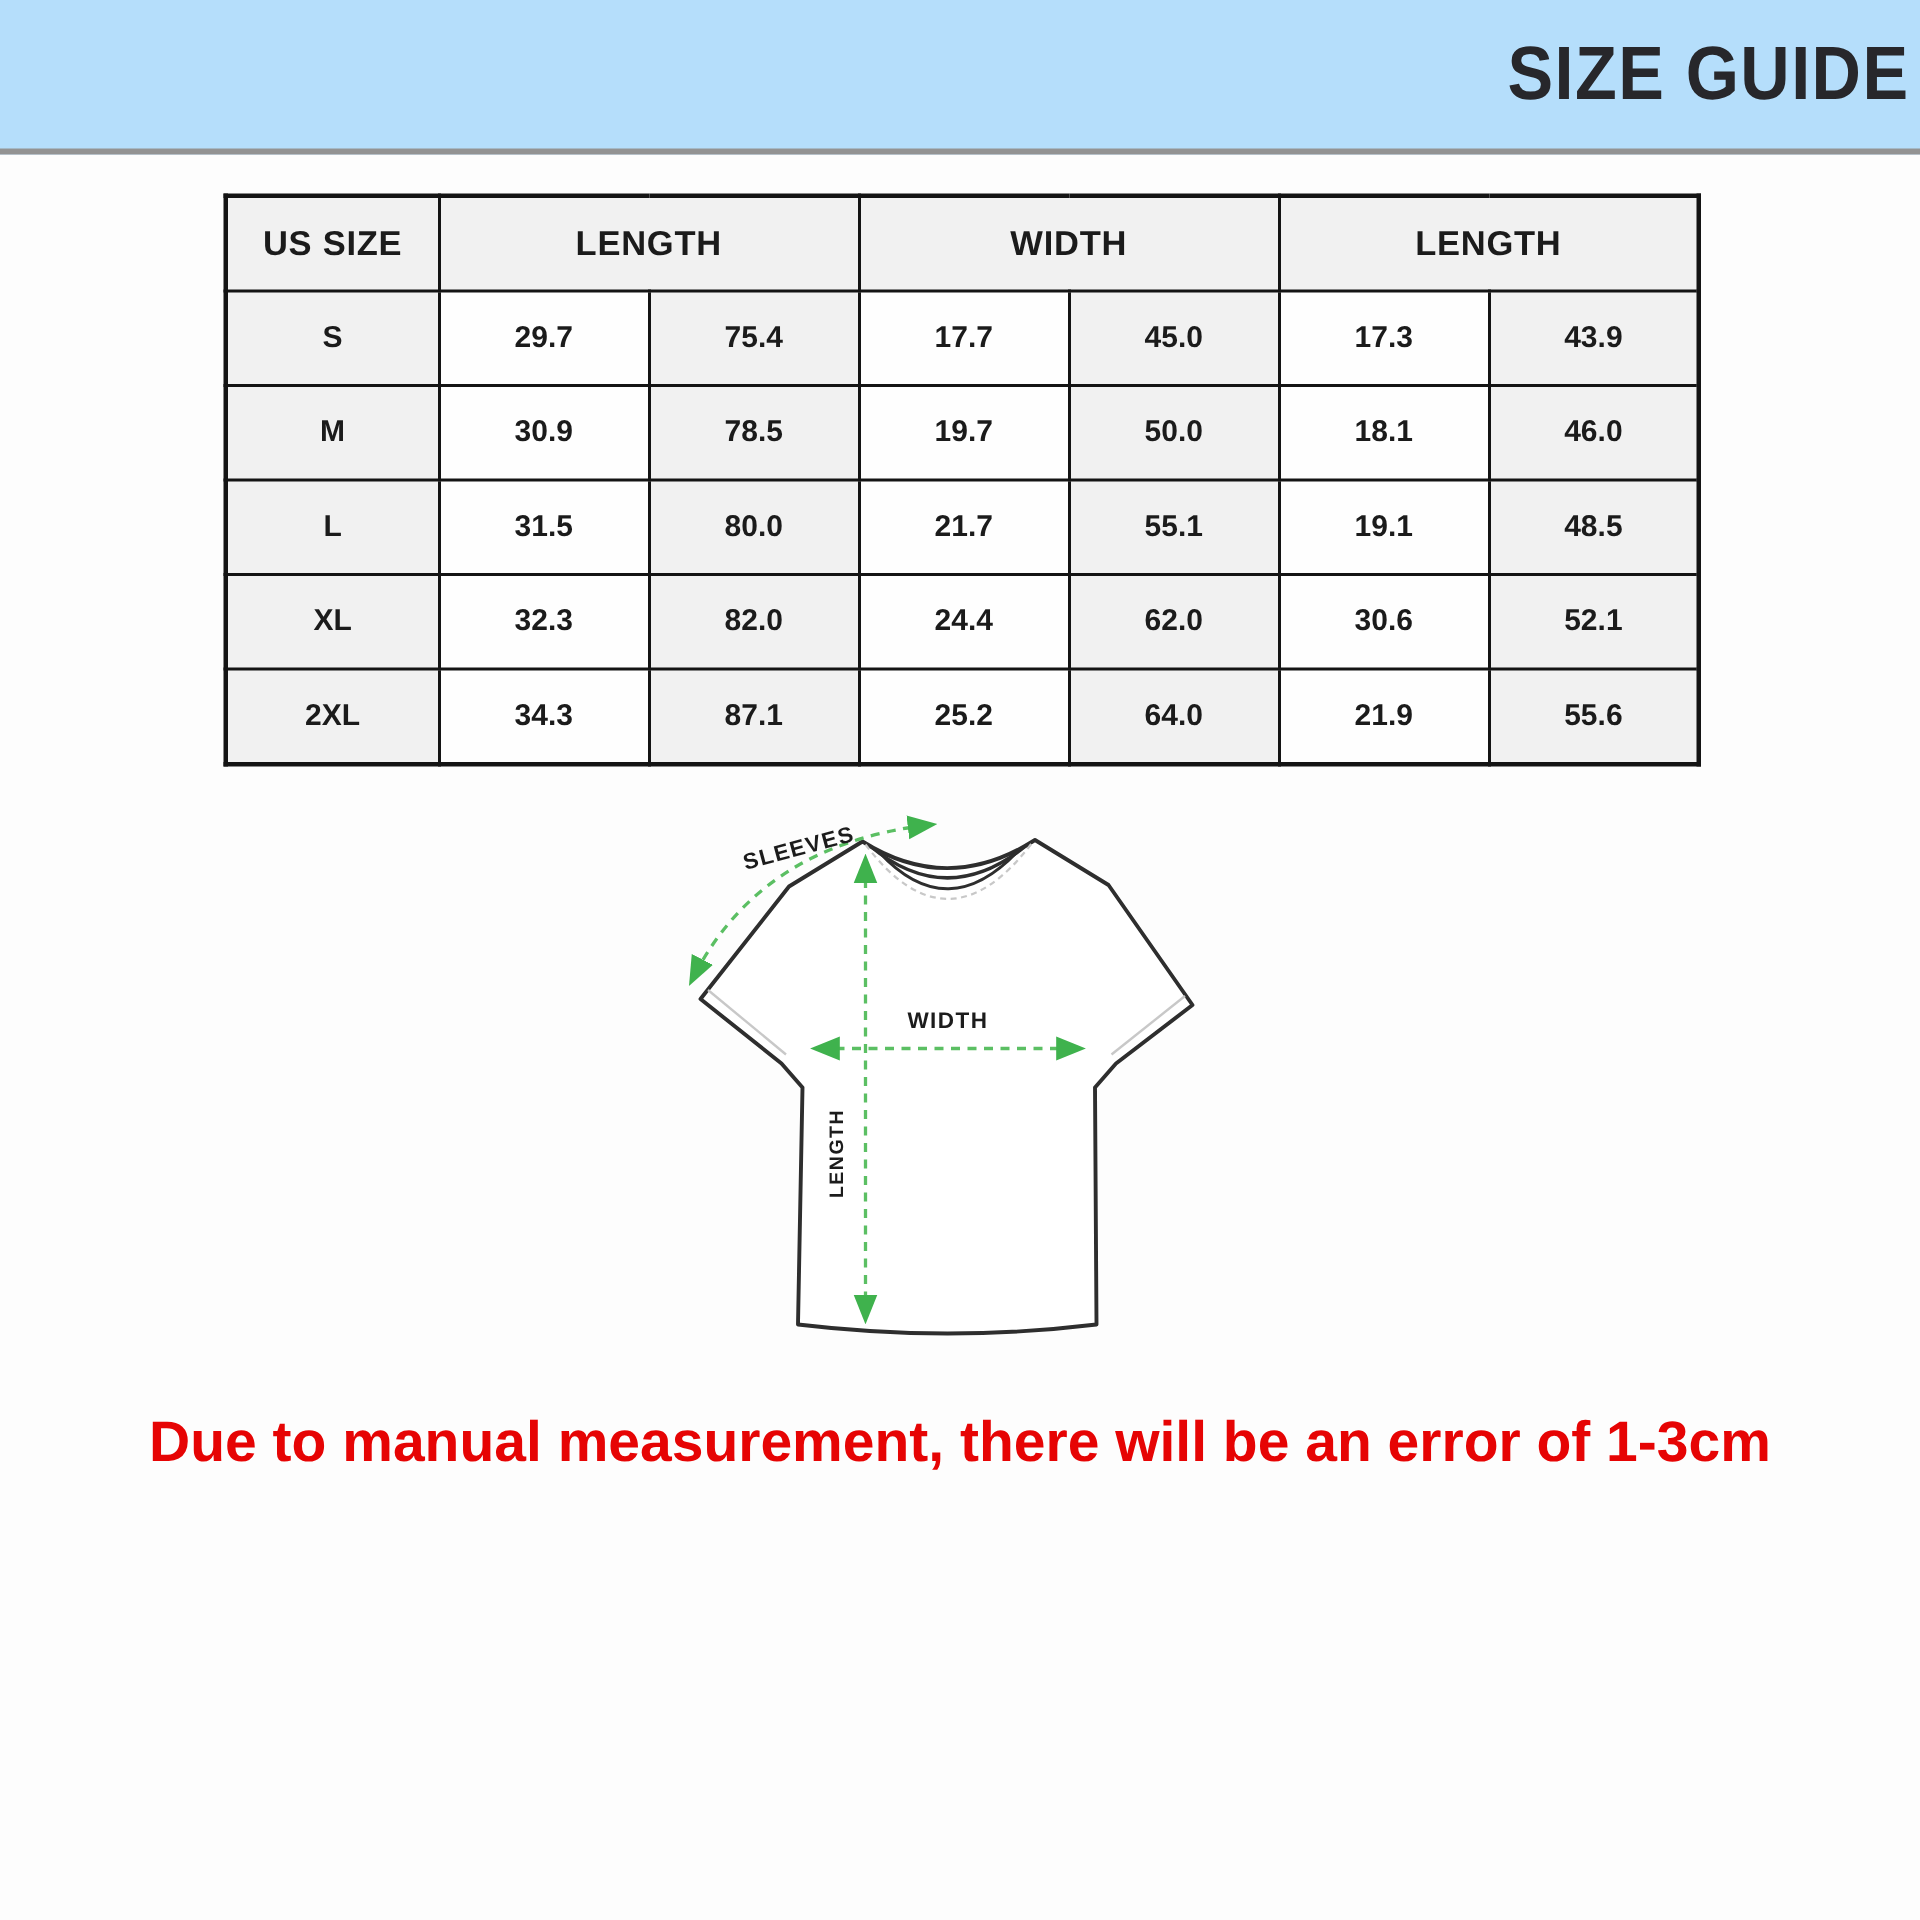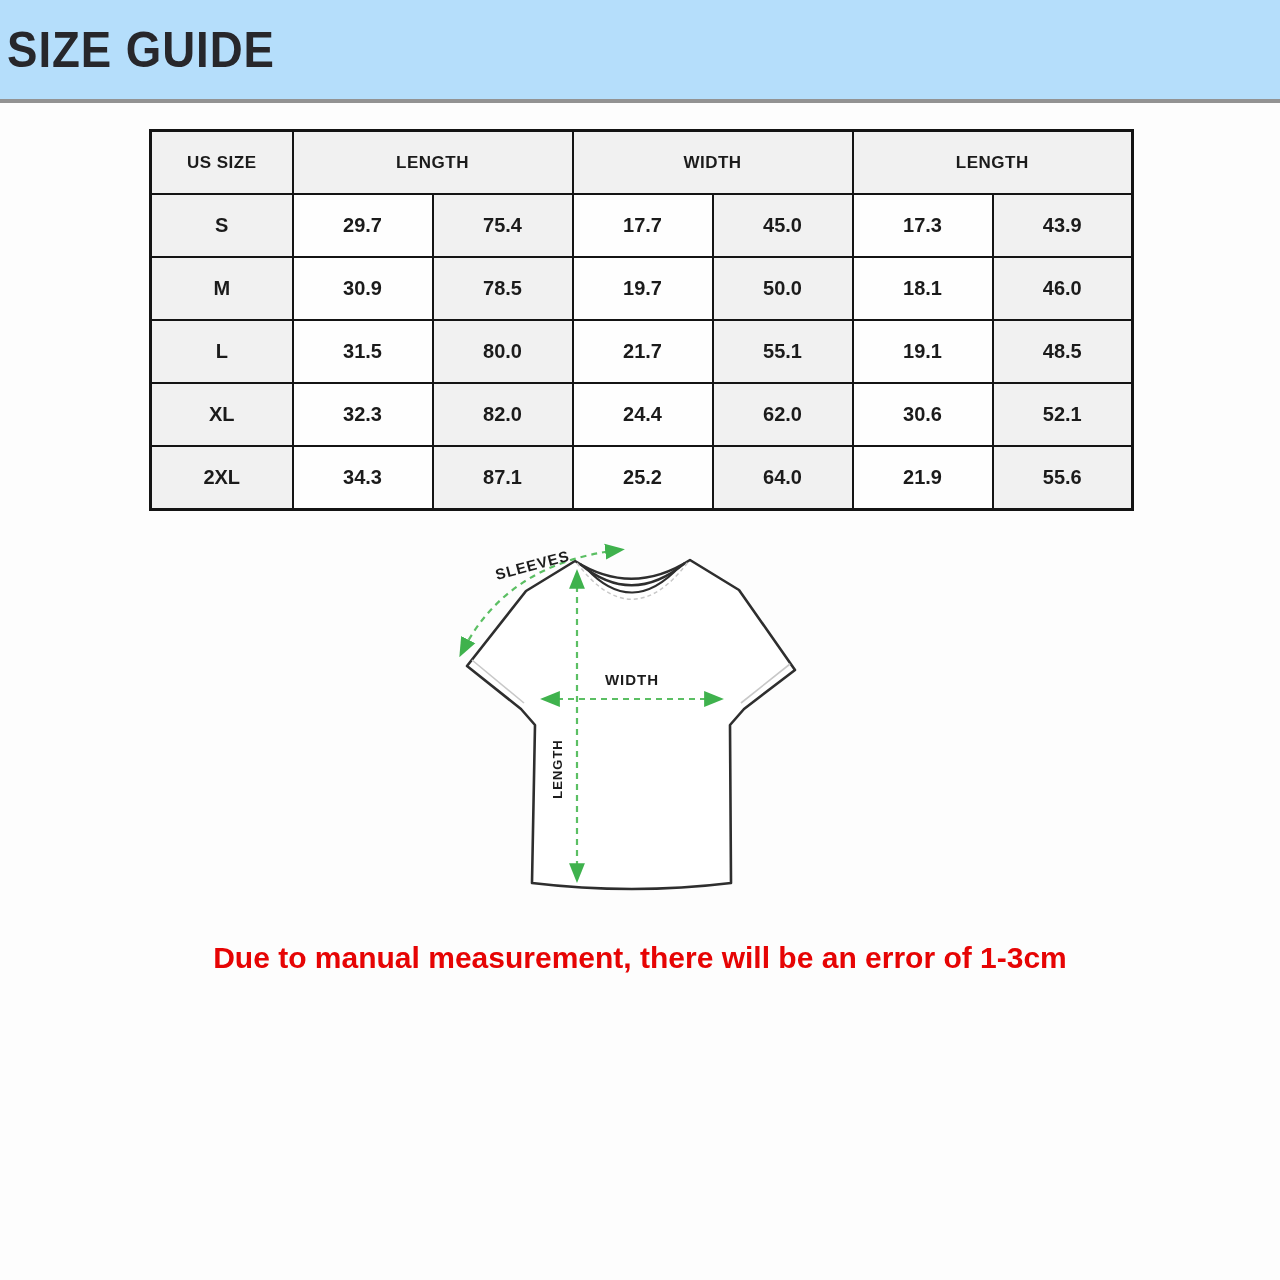--- a/index.html
+++ b/index.html
@@ -7,21 +7,21 @@
     width:1280px; height:1280px;
     background:#fdfdfd;
     font-family:"Liberation Sans", sans-serif;
     overflow:hidden;
   }
   
   .banner {
     width:100%; height:99px;
     background:#b5defb;
     border-bottom:4px solid #939393;
-    display:flex; align-items:center; justify-content:flex-start;
+    display:flex; align-items:center; justify-content:flex-end;
   }
   .banner h1 {
     margin:0;
     font-size:48px;
     font-weight:bold;
     letter-spacing:1px;
     color:#27272b;
     transform:scaleX(0.95) scaleY(1.05);
   }
   
@@ -36,30 +36,30 @@
   table.size-table th, table.size-table td {
     border:2px solid #141414;
     text-align:center;
     vertical-align:middle;
     font-weight:bold;
     color:#1b1b1b;
     height:61px;
     background:#fefefe;
     padding:0;
   }
-  table.size-table th { font-size:17px; letter-spacing:0.5px; }
+  table.size-table th { font-size:23px; letter-spacing:0.5px; }
   table.size-table td { font-size:20px; }
   table.size-table .shade { background:#f1f1f1; }
   
   .diagram { text-align:center; margin-top:22px; height:402px; }
   
   .footnote {
     margin-top:6px;
     text-align:center;
-    font-size:30px;
+    font-size:38px;
     font-weight:bold;
     color:#e60404;
   }
 </style>
 </head>
 <body>
 
 <div class="banner">
   <h1>SIZE GUIDE</h1>
 </div>

